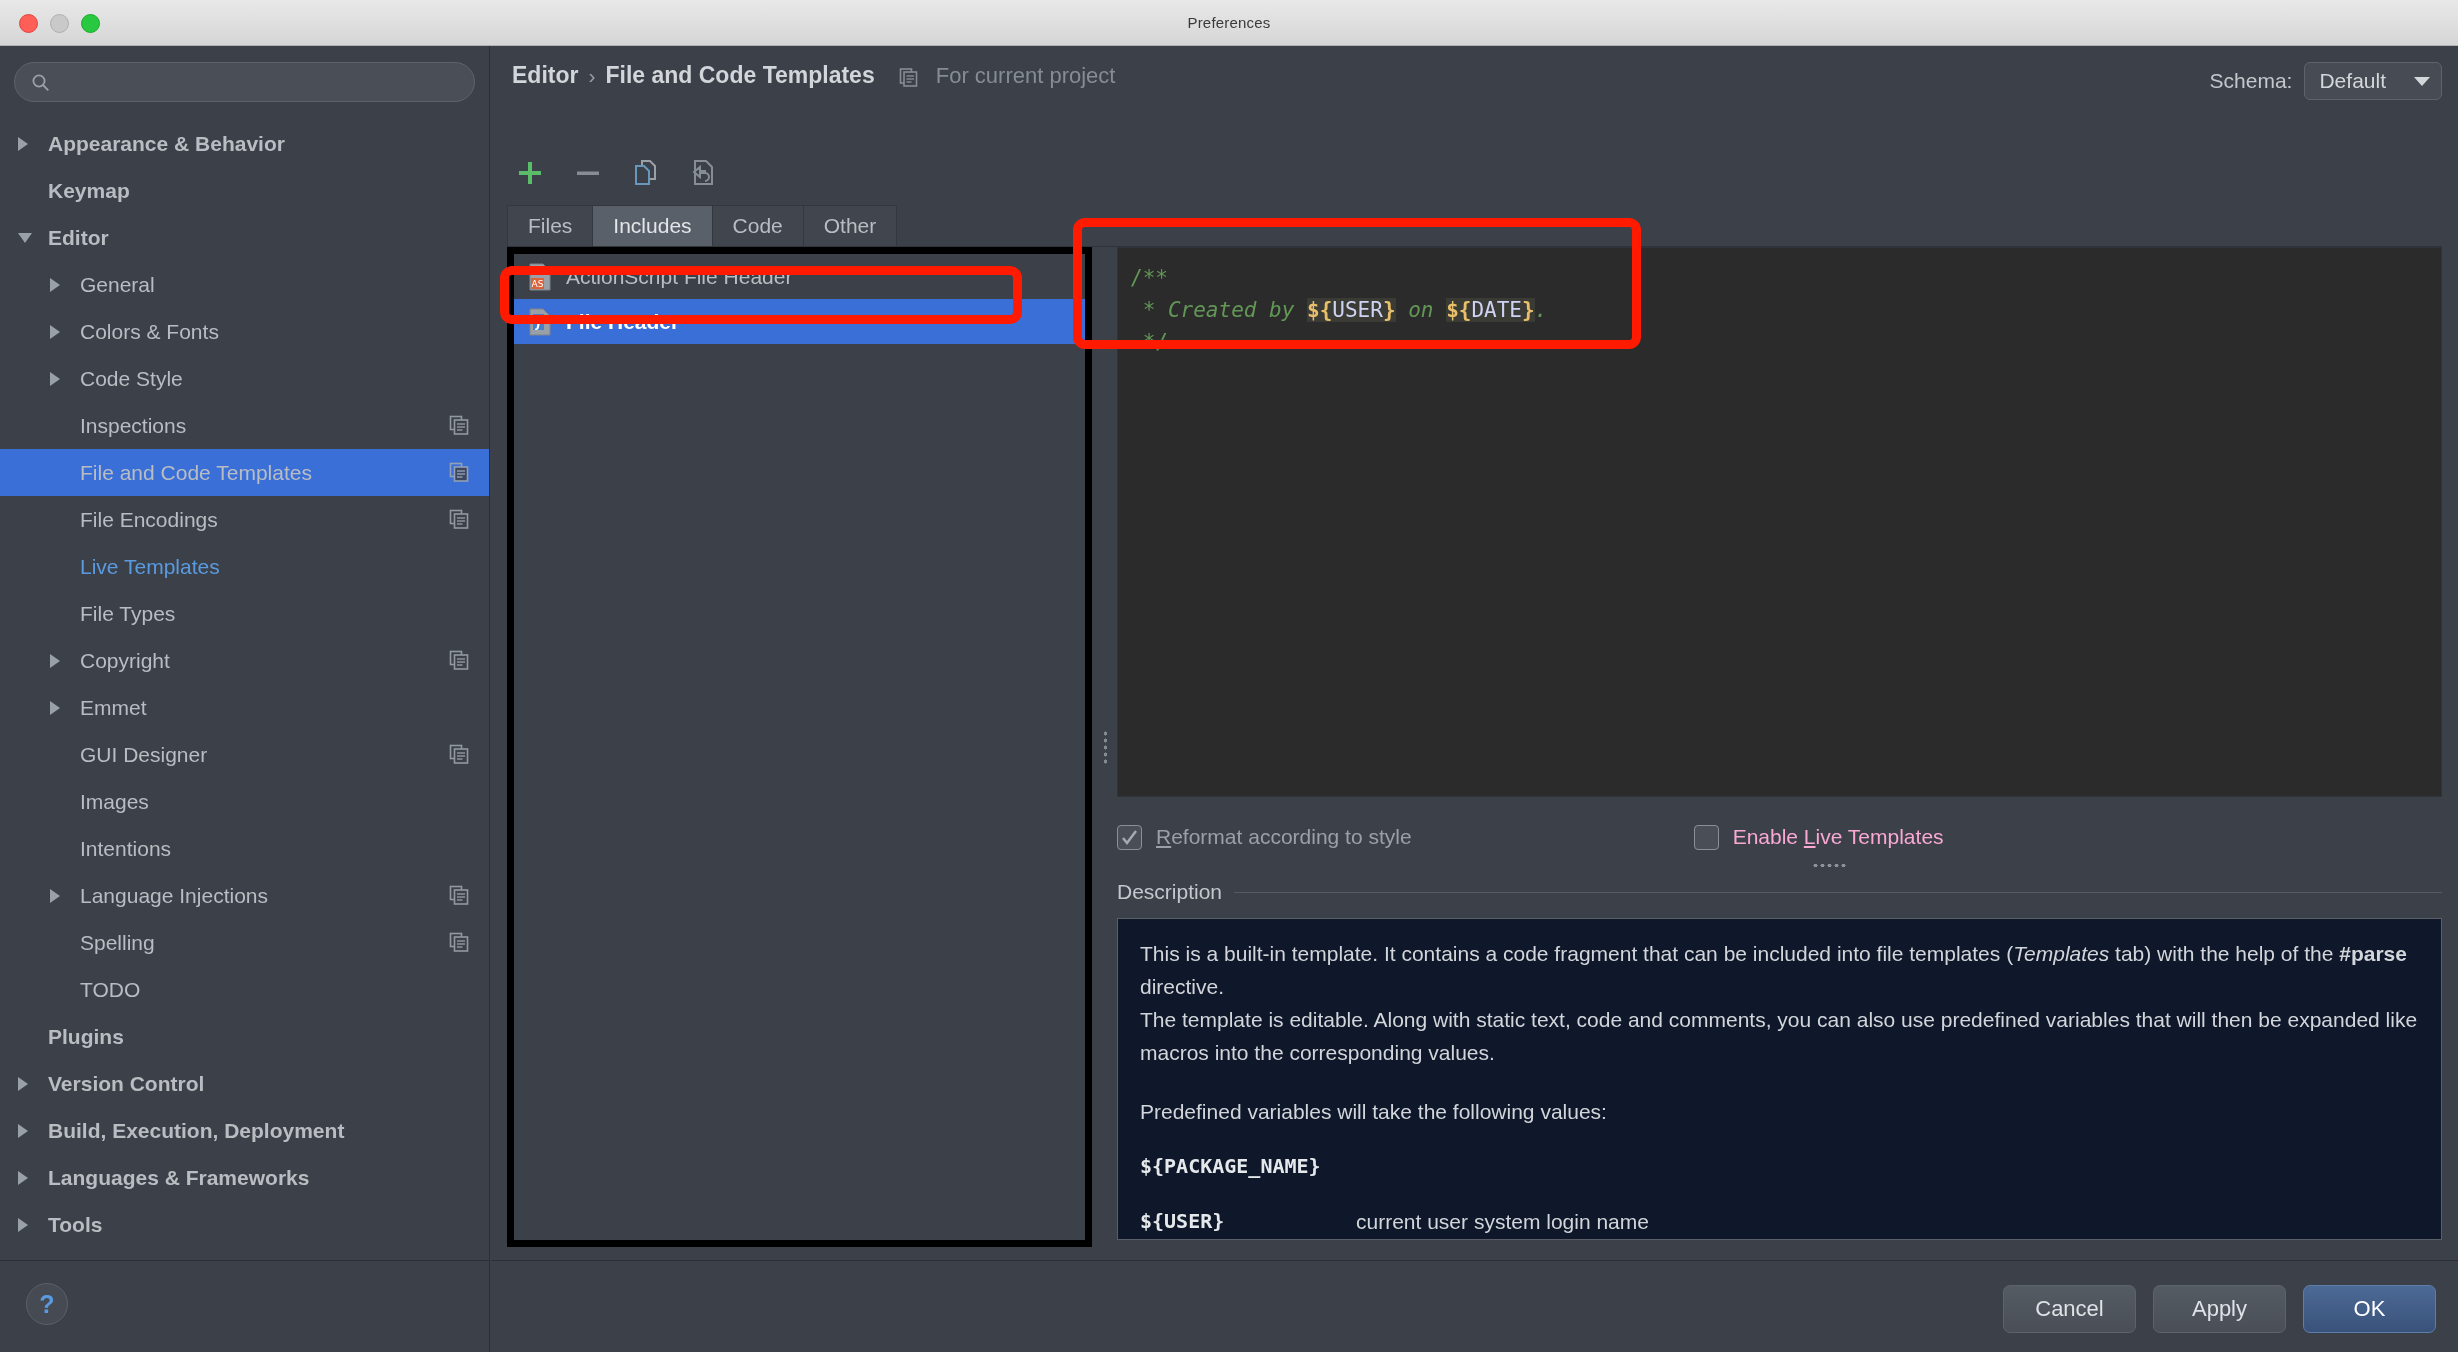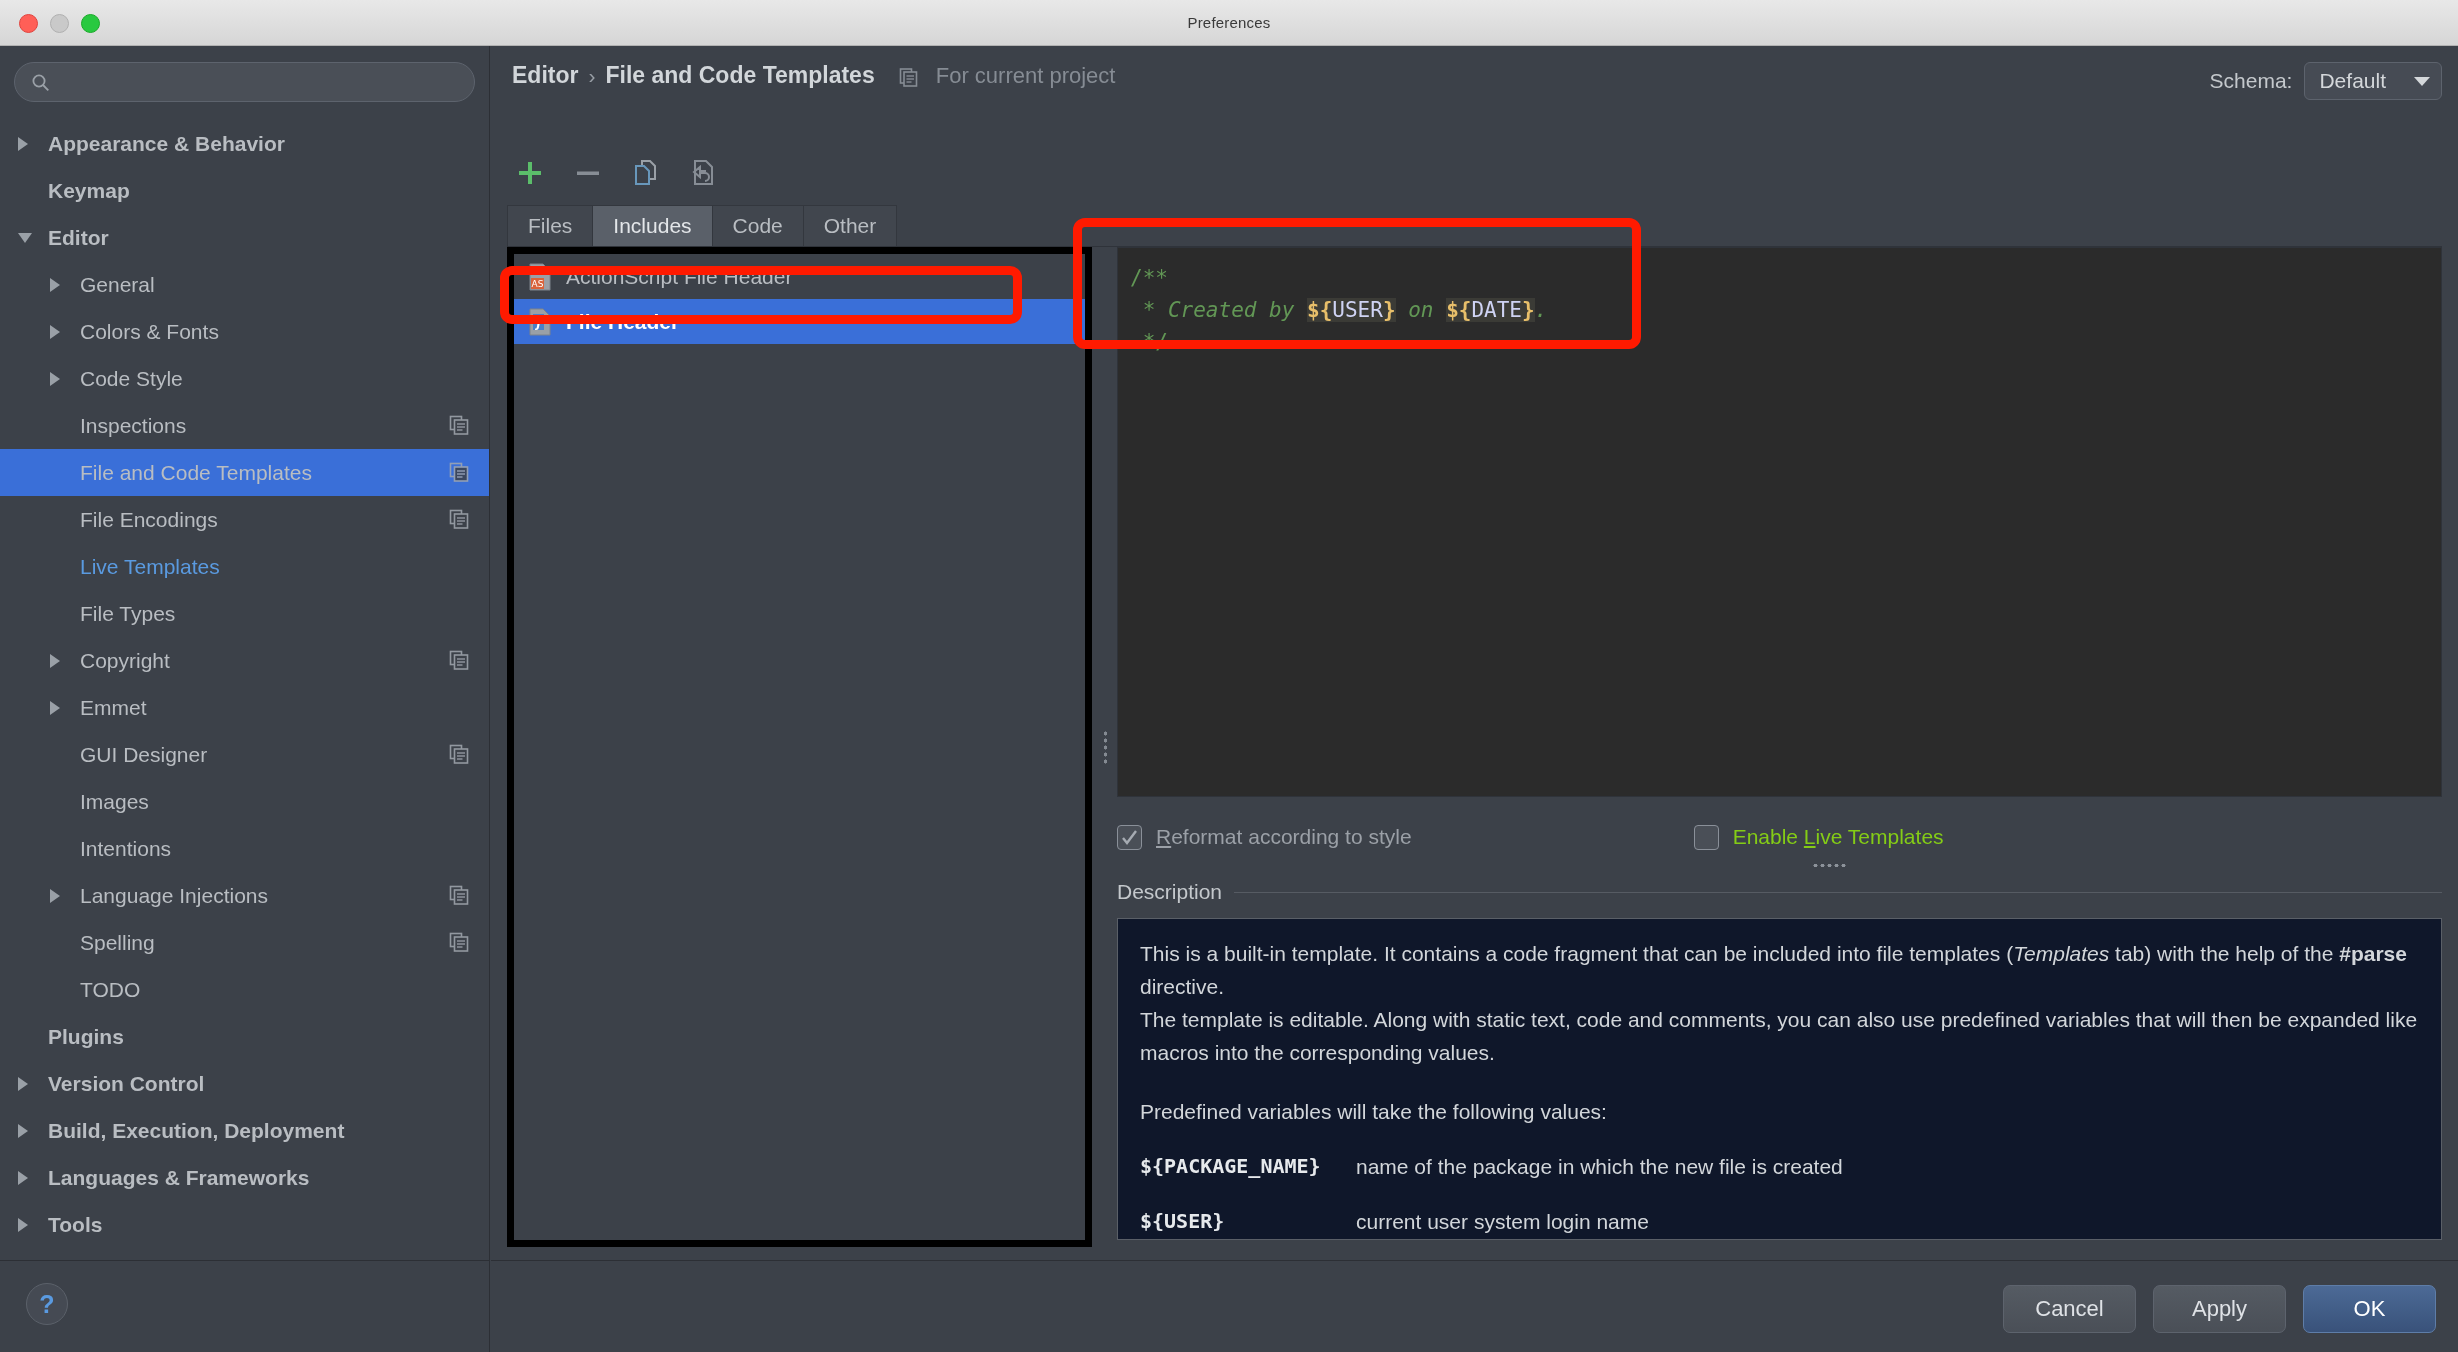--- a/index.html
+++ b/index.html
@@ -217,21 +217,21 @@
   .chk-item.second { margin-left: 282px; position: relative; }
   .cbox {
     width: 25px; height: 25px; border-radius: 4px;
     border: 1px solid #8a9099; background: #4a4f57;
     display: flex; align-items: center; justify-content: center;
     flex: 0 0 auto;
   }
   .cbox.checked { background: #4a4f57; }
   .chk-mark { width: 17px; height: 17px; }
   .chk-label { font-size: 21px; color: #9ba0a7; }
-  .chk-label.bright { color: #84cc16; }
+  .chk-label.bright { color: #f9a8d4; }
   .chk-label .u { text-decoration: underline; }
   .dotgrip {
     position: absolute; left: 118px; top: 38px;
     width: 36px; height: 5px;
     background-image: radial-gradient(#8c929a 40%, transparent 41%);
     background-size: 7px 5px;
   }
 
   .desc-group { position: absolute; left: 0; top: 633px; width: 1325px; height: 367px; }
   .desc-title-row { display: flex; align-items: center; gap: 12px; }
@@ -605,21 +605,20 @@
             <span class="desc-title">Description</span>
             <span class="desc-line"></span>
           </div>
           <div class="desc-box">
             <div><span>This is a built-in template. It contains a code fragment that can be included into file templates (</span><i>Templates</i><span> tab) with the help of the </span><b>#parse</b><span> directive.</span></div>
             <div>The template is editable. Along with static text, code and comments, you can also use predefined variables that will then be expanded like macros into the corresponding values.</div>
             <div class="vars">Predefined variables will take the following values:</div>
             <div id="varrows">
                 <div class="var-row">
                   <span class="var-name">${PACKAGE_NAME}</span>
-                  <span class="var-desc">name of the package in which the new file is created</span>
                 </div>
                 <div class="var-row">
                   <span class="var-name">${USER}</span>
                   <span class="var-desc">current user system login name</span>
                 </div>
               </div>
           </div>
         </div>
       </div>
     </div>

